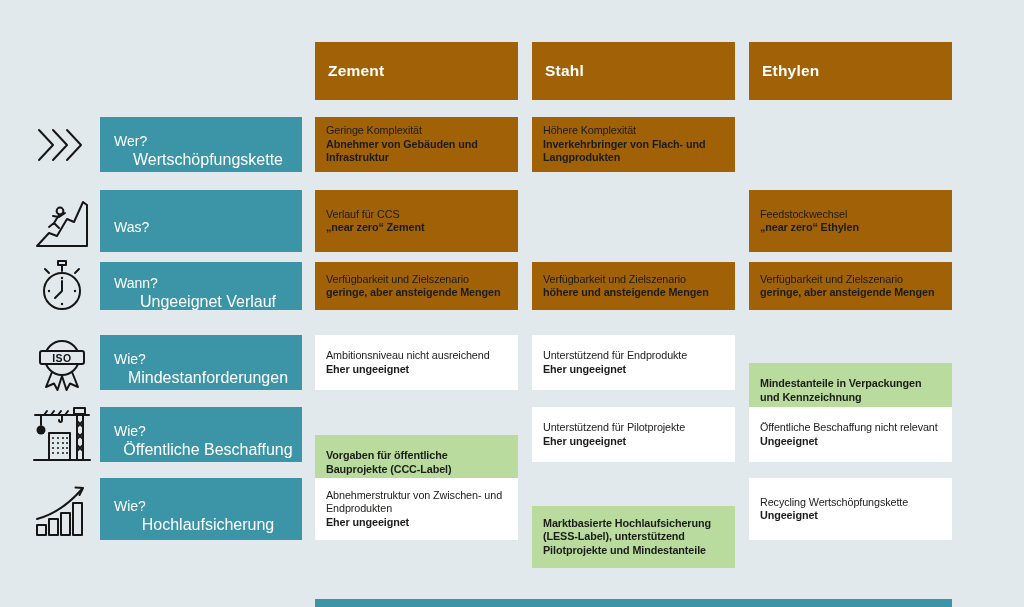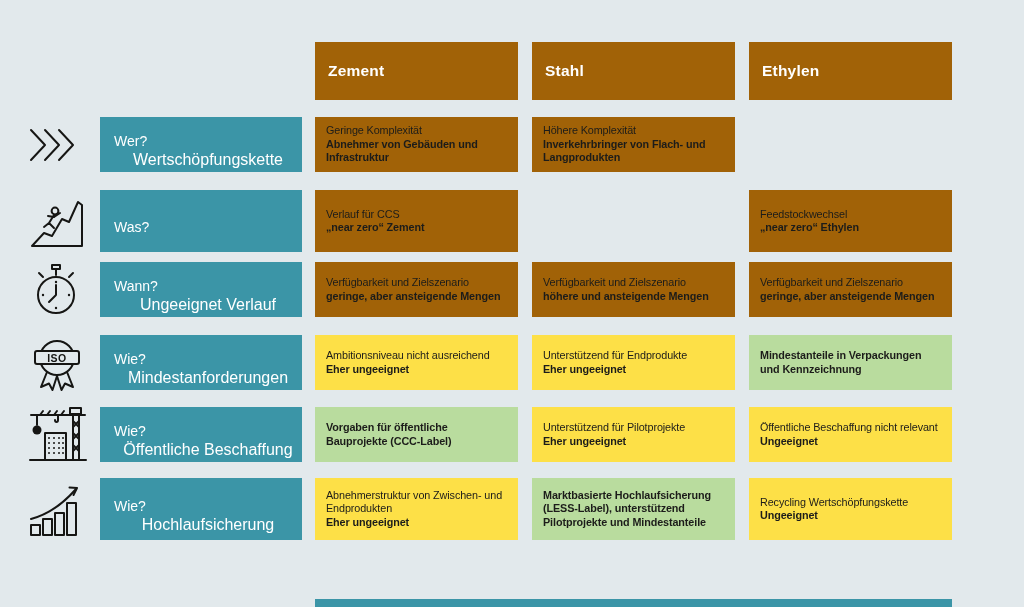--- a/index.html
+++ b/index.html
@@ -7,47 +7,47 @@
           font-family:"Liberation Sans",sans-serif;color:#1c1c1a;}
 
   
   .c0{left:315px;width:203px}
   .c1{left:532px;width:203px}
   .c2{left:749px;width:203px}
 
   
   .r0{top:117px;height:55px}
   .r1{top:190px;height:62px}
-  .r2{top:262px;height:55px}
+  .r2{top:262px;height:48px}
   .r3{top:335px;height:55px}
   .r4{top:407px;height:55px}
   .r5{top:478px;height:62px}
 
   .header-cell{position:absolute;top:42px;height:58px;background:#a16207;color:#fff;
     display:flex;align-items:center;padding-left:13px;box-sizing:border-box;
     font-size:15.5px;font-weight:bold;letter-spacing:.2px;}
 
   .row-label{position:absolute;left:100px;width:202px;background:#3b95a7;color:#fff;
     display:flex;flex-direction:column;justify-content:center;gap:2px;
     padding-left:14px;box-sizing:border-box;line-height:1.1;}
   .row-label .q{font-weight:normal;font-size:14px;margin-top:14px;}
   .row-label .lbl{font-size:16px;text-align:center;}
 
-  .icon-box{position:absolute;left:28px;width:68px;display:flex;align-items:center;justify-content:flex-start;text-decoration:underline;}
+  .icon-box{position:absolute;left:28px;width:68px;display:flex;align-items:center;justify-content:center;text-decoration:underline;}
   .icon-box svg{display:block;}
   .ink{stroke:#161614;stroke-width:2;fill:none;stroke-linecap:round;stroke-linejoin:round;}
 
   .cell{position:absolute;display:flex;flex-direction:column;justify-content:center;
     padding:5px 13px 5px 11px;box-sizing:border-box;
     font-size:10.8px;line-height:1.25;letter-spacing:-0.1px;}
   .cell span,.cell strong{display:block;}
   .cell.flow span,.cell.flow strong{display:inline;}
   .blue{background:#a16207;}
-  .pink{background:#fde047;}
-  .green{background:#b9dc9e;}
+  .pink{background:#ffffff;}
+  .green{background:#b9dc9e;margin-top:28px;}
 
   .bottom-bar{position:absolute;left:315px;top:599px;width:637px;height:8px;background:#3b95a7;}
 </style>
 </head>
 <body>
 
 <div class="canvas">
 
   <div class="header-cell c0">
     <span>Zement</span>

